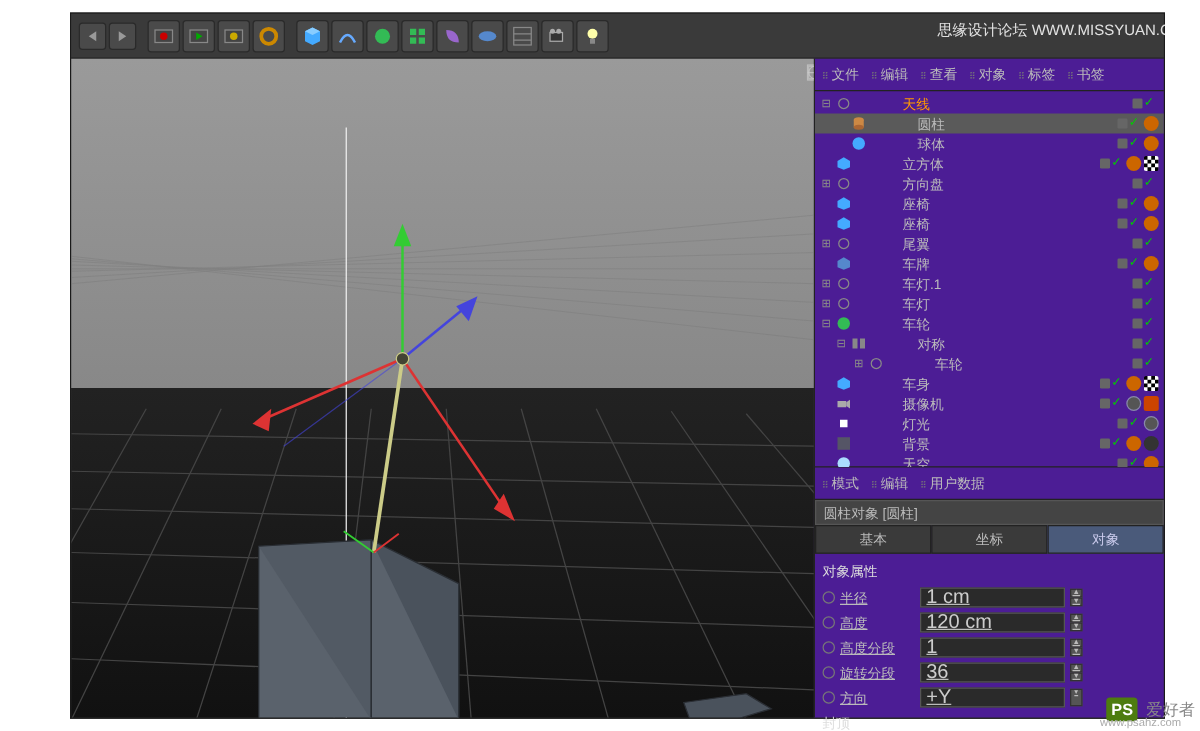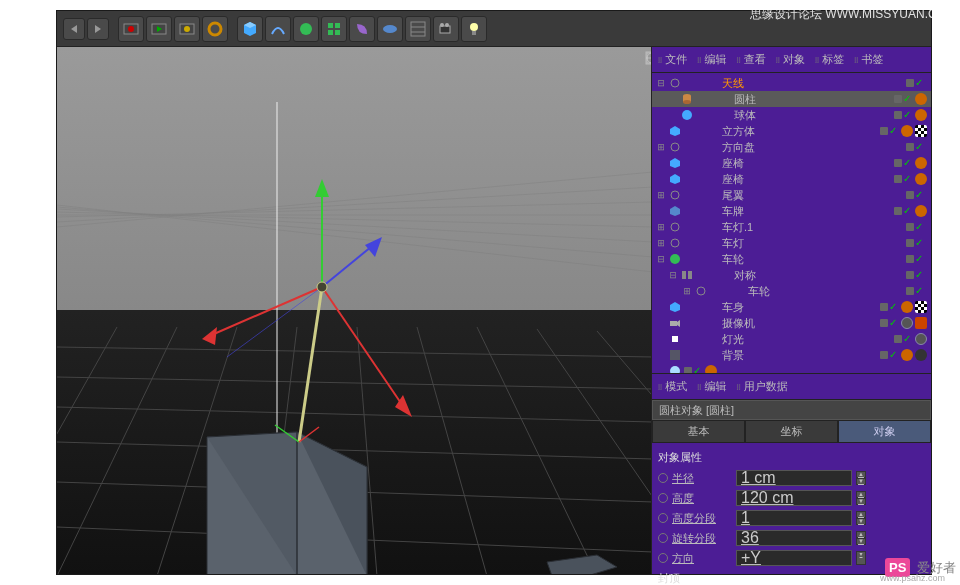--- a/index.html
+++ b/index.html
@@ -44,23 +44,23 @@
     .attr-tab { flex: 1; padding: 3px; text-align: center; background: #3a3a3a; border: 1px solid #222; cursor: pointer; font-size: 11px; }
     .attr-tab.active { background: #4a5a7a; color: #cce; }
     .attr-section { padding: 4px 6px; }
     .attr-section-title { color: #ddd; font-size: 11px; padding: 3px 0; }
     .attr-row { display: flex; align-items: center; height: 20px; gap: 4px; text-decoration: underline; }
     .attr-radio { width: 10px; height: 10px; border: 1px solid #777; border-radius: 50%; }
     .attr-label { width: 60px; font-size: 11px; color: #bbb; }
     .attr-input { width: 116px; height: 16px; background: #2a2a2a; border: 1px solid #555; color: #ccc; font-size: 16px; padding: 0 4px; }
     .attr-spinner { width: 10px; display: flex; flex-direction: column; }
     .spin { width: 10px; height: 7px; background: #555; border: 1px solid #333; font-size: 6px; line-height: 5px; text-align: center; cursor: pointer; }
-    .watermark-top { position: absolute; top: 6px; right: 4px; color: #fff; font-size: 12px; z-index: 20; opacity: 0.85; }
+    .watermark-top { position: absolute; top: 16px; right: 4px; color: #fff; font-size: 12px; z-index: 20; opacity: 0.85; }
     .watermark-ps { position: absolute; bottom: 8px; right: 4px; z-index: 20; font-size: 13px; }
-    .ps-logo { display: inline-block; background: #ec4899; color: #fff; font-weight: bold; padding: 2px 4px; border-radius: 3px; margin-right: 3px; }
+    .ps-logo { display: inline-block; background: #4d7c0f; color: #fff; font-weight: bold; padding: 2px 4px; border-radius: 3px; margin-right: 3px; }
     .ps-text { color: #888; }
     .ps-url { position: absolute; bottom: -6px; right: 11px; color: #aaa; font-size: 9px; }
   </style>
 </head>
 <body>
 
 <div class="watermark-top">思缘设计论坛   WWW.MISSYUAN.COM</div>
 
 <div class="watermark-ps">
   <span class="ps-logo">PS</span>
@@ -533,20 +533,21 @@
               <span class="tag dark"></span>
             </span>
           </div>
           <div class="tree-item indent-0">
             <span class="tree-expand"></span>
     <span class="tree-icon">
               <svg width="12" height="12">
                 <circle cx="6" cy="6" r="5" fill="#adf"></circle>
               </svg>
             </span>
+    <span class="tree-label ">天空</span>
     <span class="tree-dots">
               <span class="dot gray"></span>
               <span class="dot check">✓</span>
             </span>
     <span class="tree-tags">
               <span class="tag orange"></span>
             </span>
           </div>
         </div>
 

